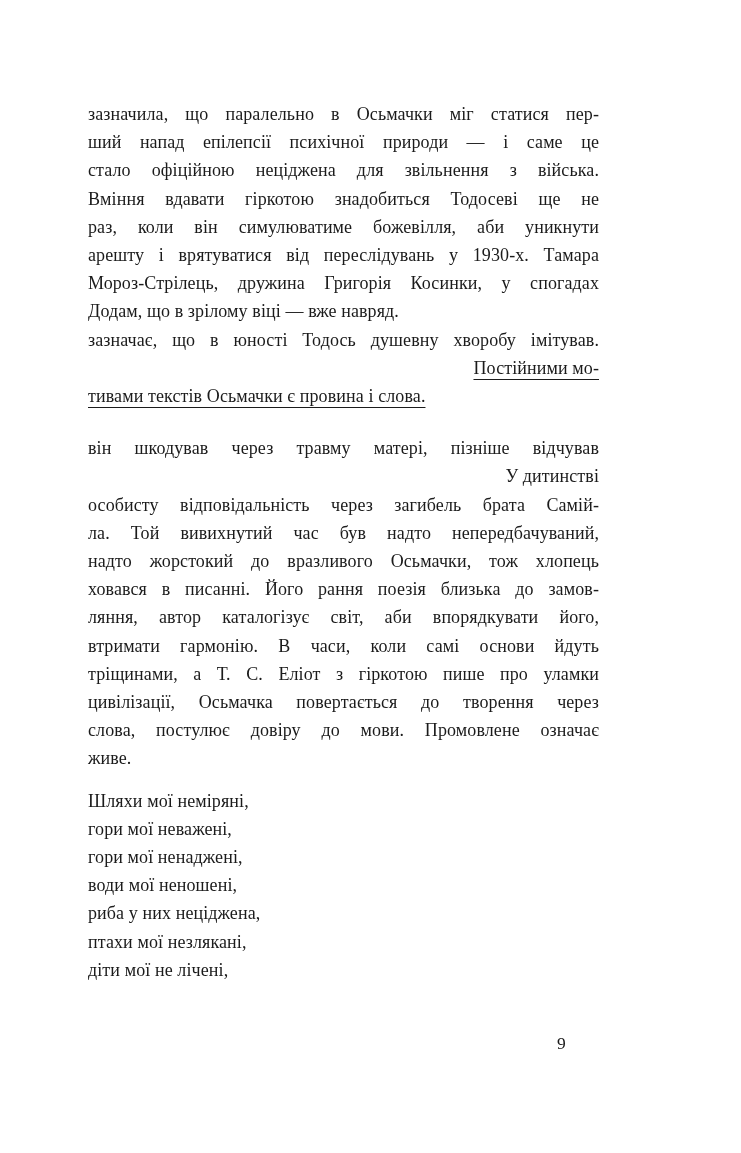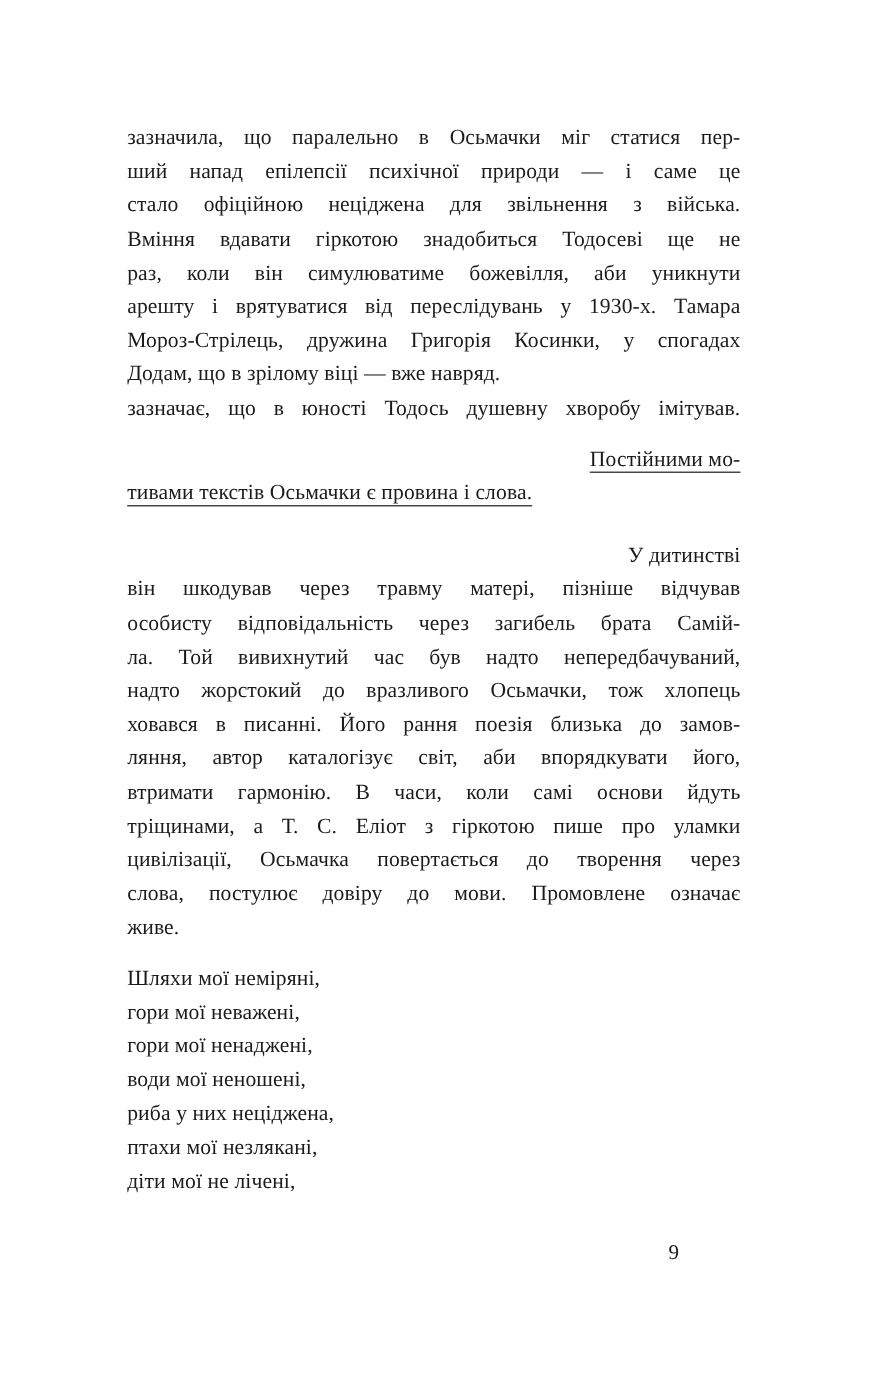--- a/index.html
+++ b/index.html
@@ -8,32 +8,32 @@
     position: relative;
     width: 741px;
     height: 1153px;
     background: #ffffff;
     font-family: "Liberation Serif", "DejaVu Serif", serif;
     color: #1b1b1b;
     overflow: hidden;
   }
   .textblock {
     position: absolute;
-    left: 106px;
+    left: 88px;
     top: 100px;
     width: 511px;
     font-size: 18px;
     line-height: 28.2px;
     letter-spacing: 0.1px;
   }
   .line { width: 100%; }
   .jline { text-align: justify; text-align-last: justify; }
   .lline { text-align: left; text-align-last: left; }
   .rline { text-align: right; text-align-last: right; }
-  .para2 { margin-top: 14px; }
+  .para2 { }
   .para3 { margin-top: 24px; }
   .poem  { margin-top: 14px; }
   .u {
     text-decoration: underline;
     text-underline-offset: 5px;
     text-decoration-thickness: 1px;
   }
   .pagenum {
     position: absolute;
     left: 557px;
@@ -59,22 +59,22 @@
       <div class="line lline">Додам, що в зрілому віці — вже навряд.</div>
       <div class="line jline">зазначає, що в юності Тодось душевну хворобу імітував.</div>
     </div>
 
     <div class="para2">
       <div class="line rline u">Постійними мо-</div>
       <div class="line lline u">тивами текстів Осьмачки є провина і слова.</div>
     </div>
 
     <div class="para3">
+      <div class="line jline">він шкодував через травму матері, пізніше відчував</div>
       <div class="line rline">У дитинстві</div>
-      <div class="line jline">він шкодував через травму матері, пізніше відчував</div>
       <div class="line jline">особисту відповідальність через загибель брата Самій-</div>
       <div class="line jline">ла. Той вивихнутий час був надто непередбачуваний,</div>
       <div class="line jline">надто жорстокий до вразливого Осьмачки, тож хлопець</div>
       <div class="line jline">ховався в писанні. Його рання поезія близька до замов-</div>
       <div class="line jline">ляння, автор каталогізує світ, аби впорядкувати його,</div>
       <div class="line jline">втримати гармонію. В часи, коли самі основи йдуть</div>
       <div class="line jline">тріщинами, а Т. С. Еліот з гіркотою пише про уламки</div>
       <div class="line jline">цивілізації, Осьмачка повертається до творення через</div>
       <div class="line jline">слова, постулює довіру до мови. Промовлене означає</div>
       <div class="line lline">живе.</div>

